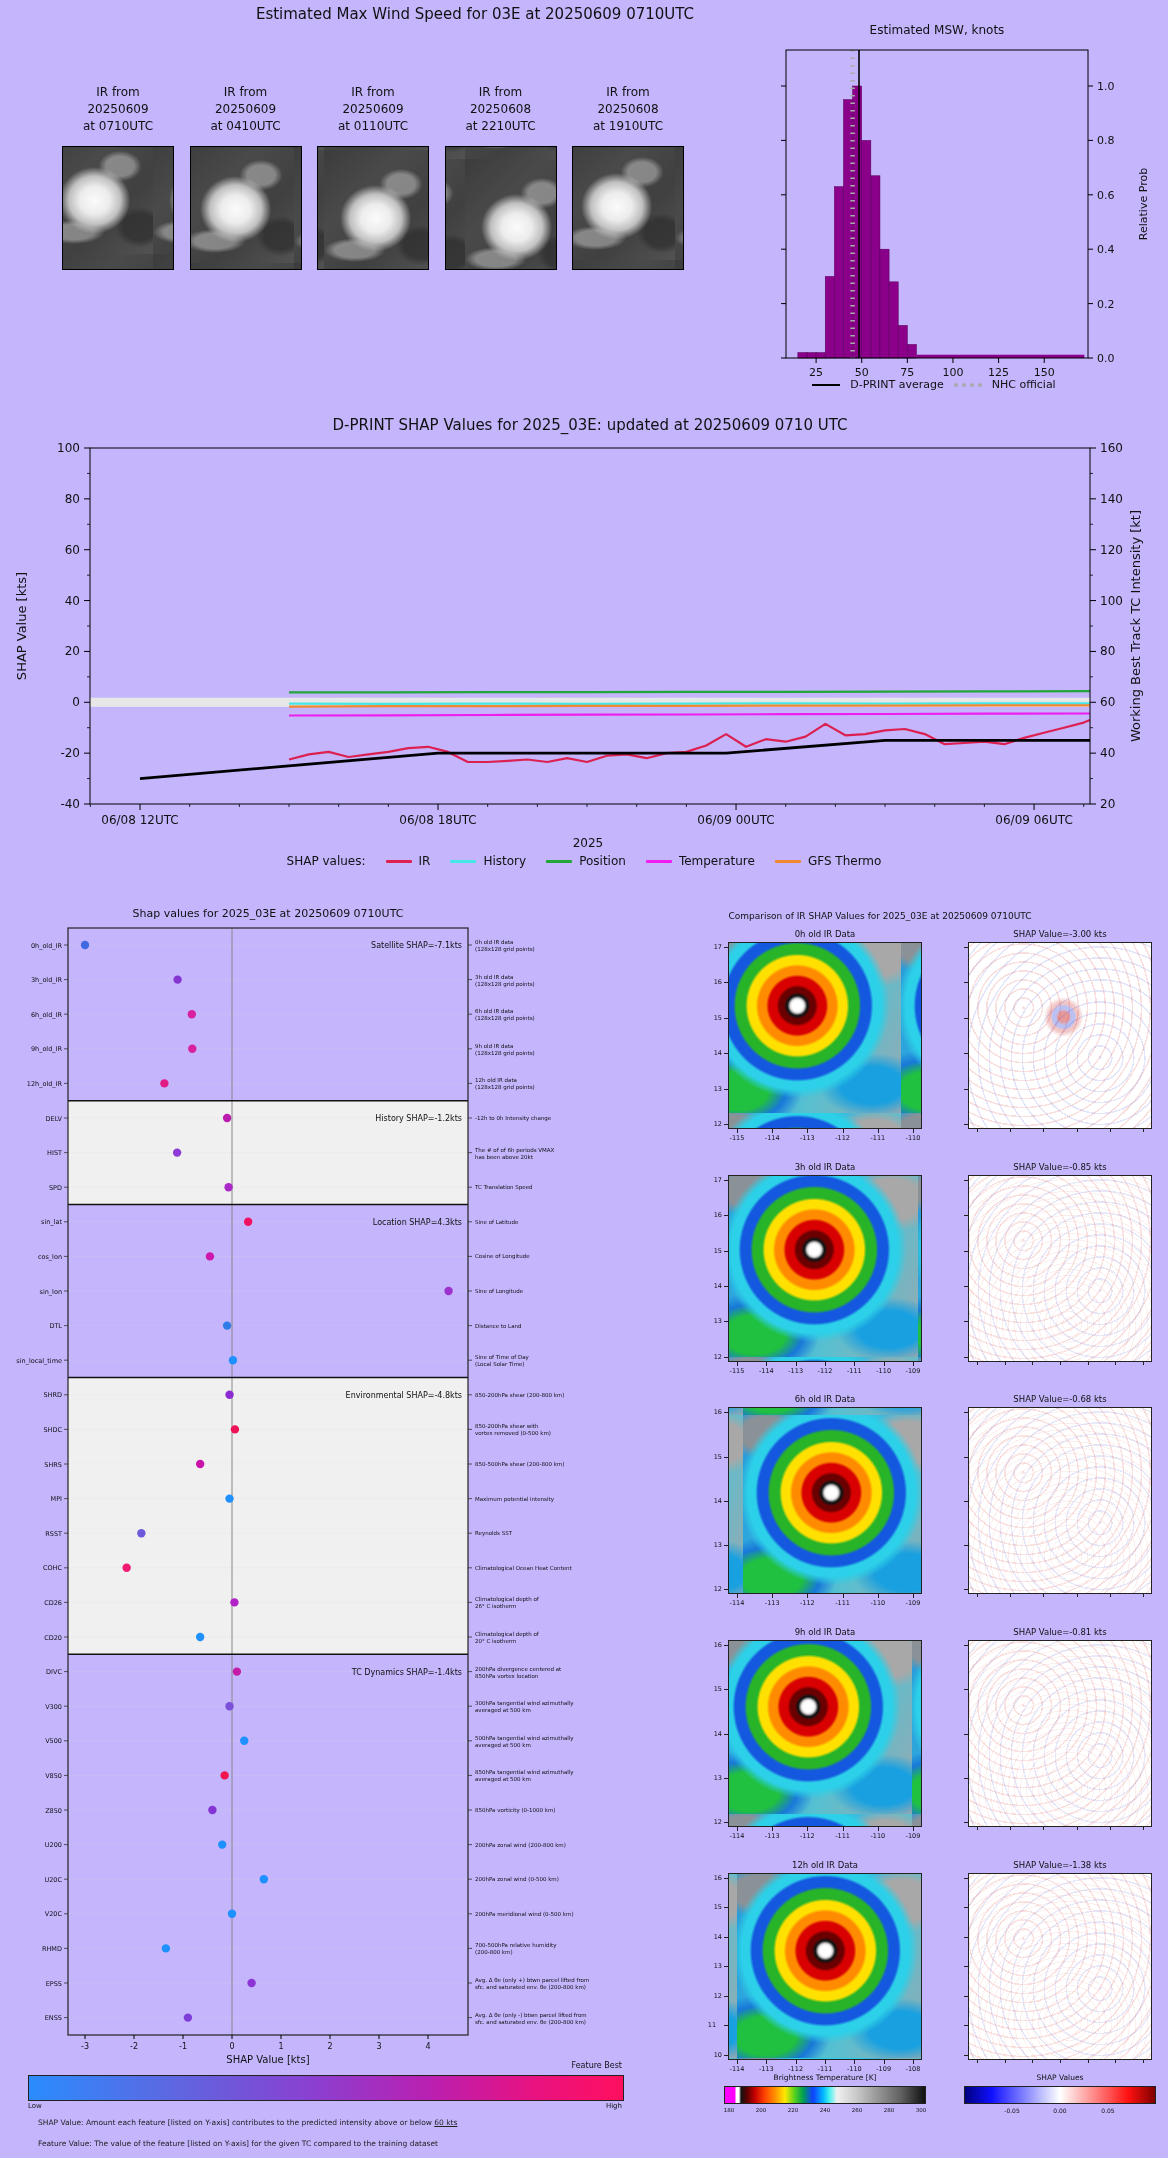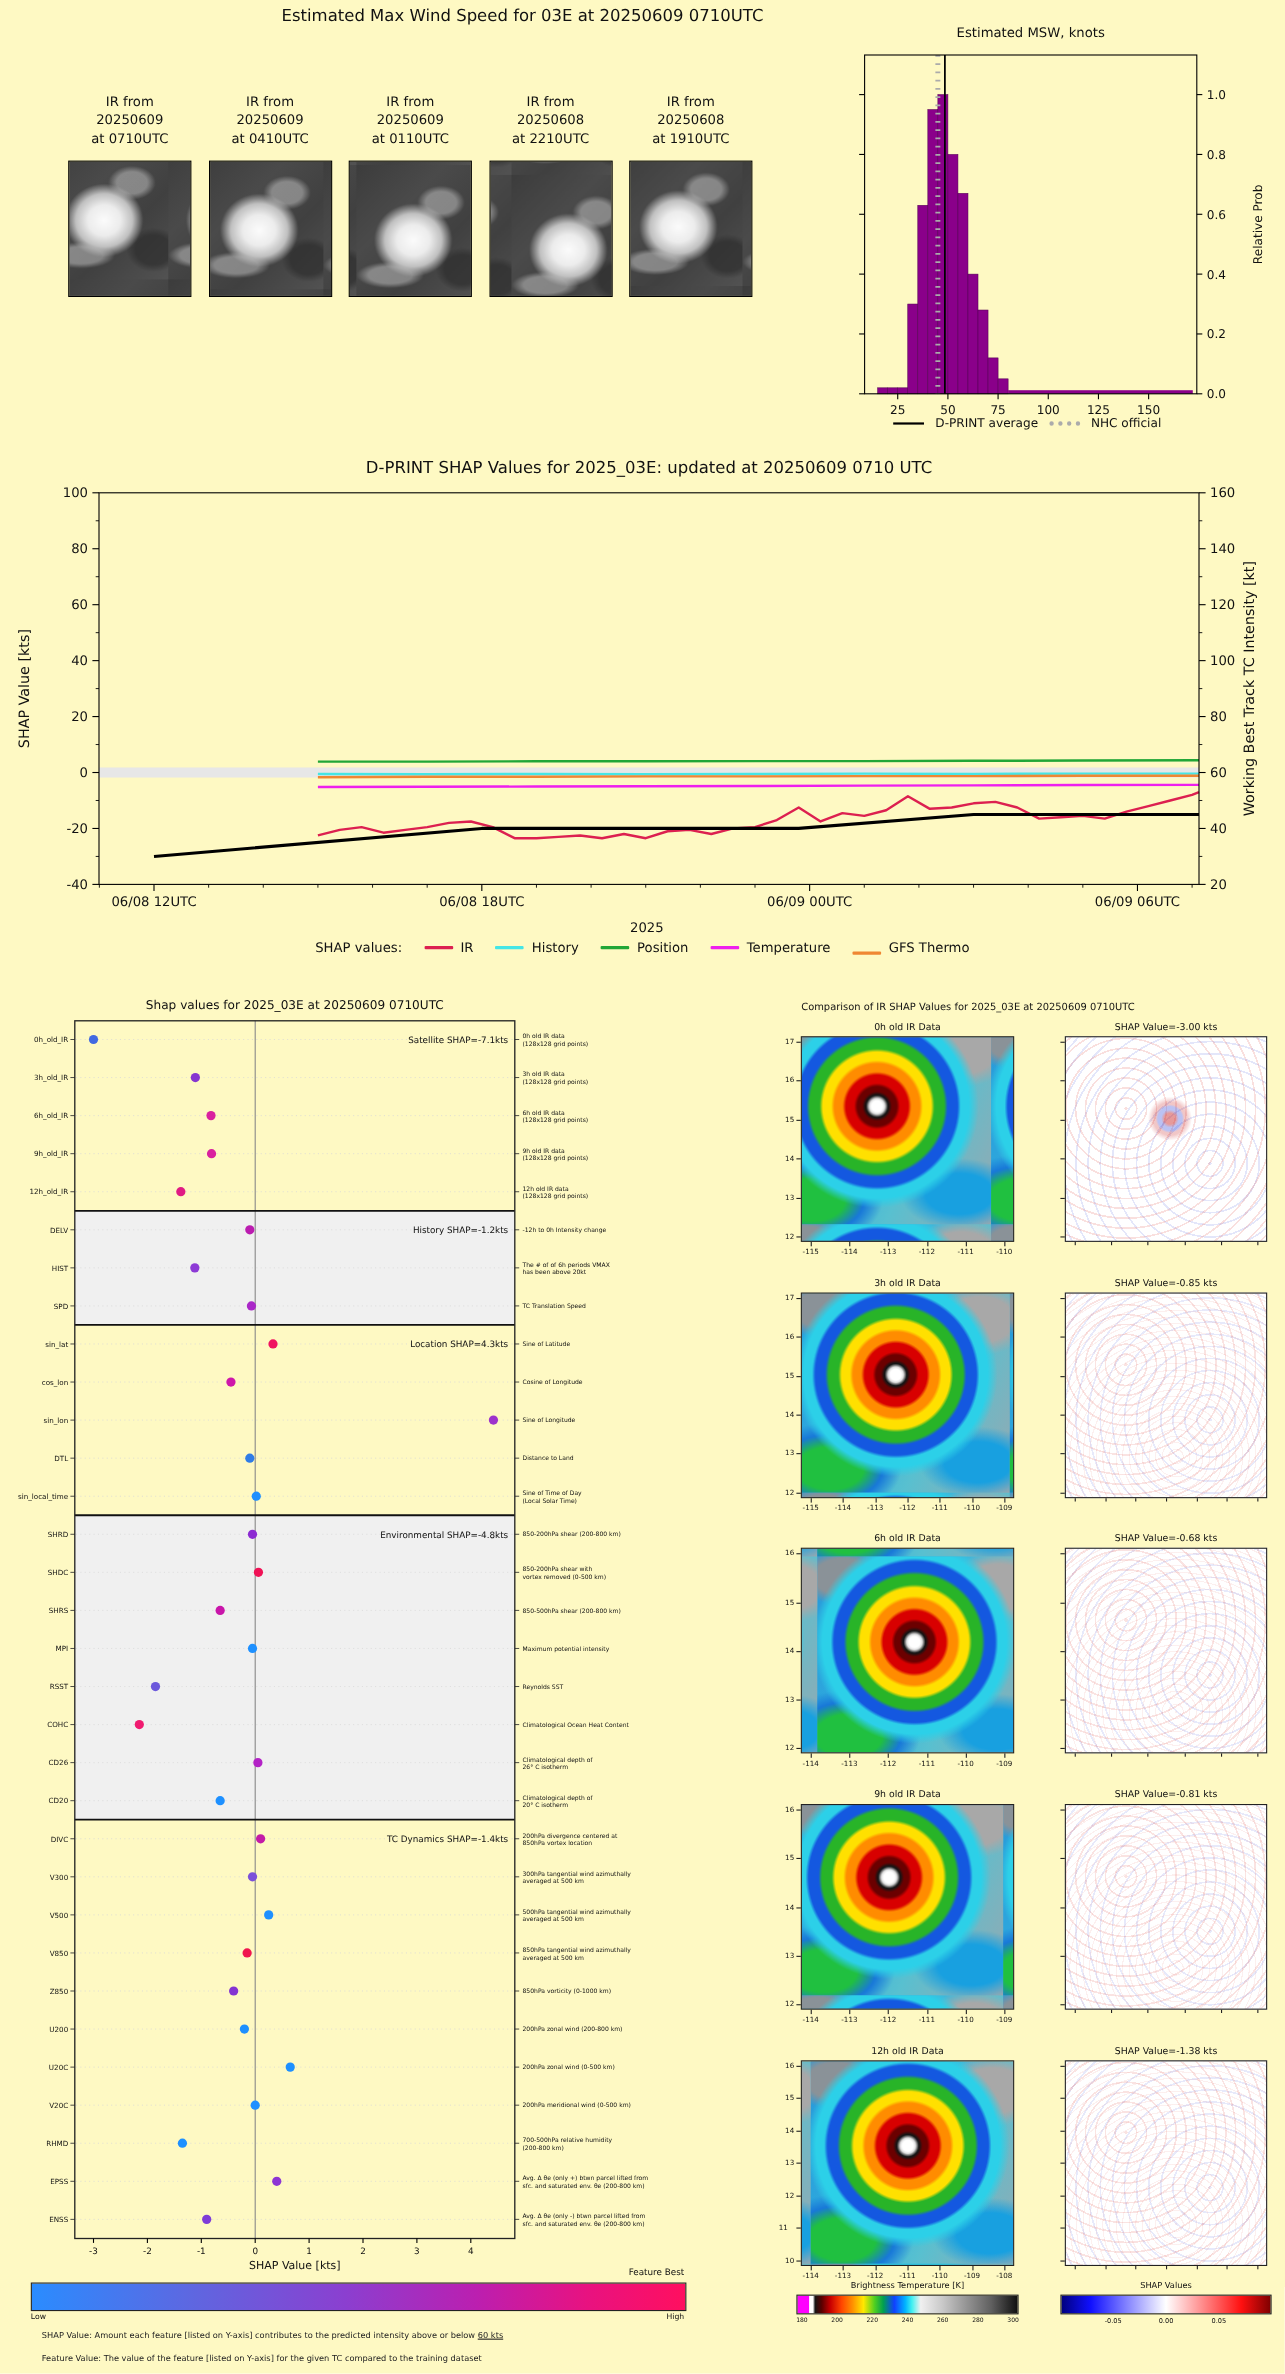--- a/index.html
+++ b/index.html
@@ -1,16 +1,16 @@
 <!DOCTYPE html>
 <html><head>
 <meta charset="utf-8">
 <style>
   html,body{margin:0;padding:0;background:#ffffff;}
-  #root{position:relative;width:1168px;height:2158px;background:#fef9c3;
+  #root{position:relative;width:1168px;height:2158px;background:#c4b5fd;
         font-family:"DejaVu Sans","Liberation Sans",sans-serif;color:#111;overflow:hidden;}
   .abs{position:absolute;}
   svg{position:absolute;overflow:visible;}
   svg text{fill:#111;font-family:"DejaVu Sans","Liberation Sans",sans-serif;}
   #page-title{left:0;top:5px;width:950px;text-align:center;font-size:15px;}
   #thumbs{left:0;top:84px;width:700px;height:200px;}
   .t-label{position:absolute;width:140px;text-align:center;font-size:12px;line-height:1.4;white-space:pre-line;}
   .panel{position:absolute;border:1px solid #222;box-sizing:border-box;}
   .ir-thumb{width:112px;height:124px;border:1px solid #000;
     background:
@@ -235,21 +235,21 @@
         <span>History</span>
       </span>
       <span style="display: inline-flex; align-items: center; gap: 7px;">
         <span class="dash" style="background: rgb(33, 166, 55);"></span>
         <span>Position</span>
       </span>
       <span style="display: inline-flex; align-items: center; gap: 7px;">
         <span class="dash" style="background: rgb(238, 31, 238);"></span>
         <span>Temperature</span>
       </span>
-      <span style="display: inline-flex; align-items: flex-end; gap: 7px;">
+      <span style="display: inline-flex; align-items: center; gap: 7px;">
         <span class="dash" style="background: rgb(239, 135, 51);"></span>
         <span>GFS Thermo</span>
       </span>
     </div>
 
   <svg id="dot" style="left:0;top:905px" width="600" height="1175">
       <rect x="68" y="195.7" width="400" height="103.80000000000007" fill="#f0f0f0"></rect>
       <rect x="68" y="472.5" width="400" height="276.79999999999995" fill="#f0f0f0"></rect>
       <line x1="69" x2="467" y1="40" y2="40" stroke="#d8d8d8" stroke-width="0.7" stroke-dasharray="1 3"></line>
       <line x1="69" x2="467" y1="74.6" y2="74.6" stroke="#d8d8d8" stroke-width="0.7" stroke-dasharray="1 3"></line>

